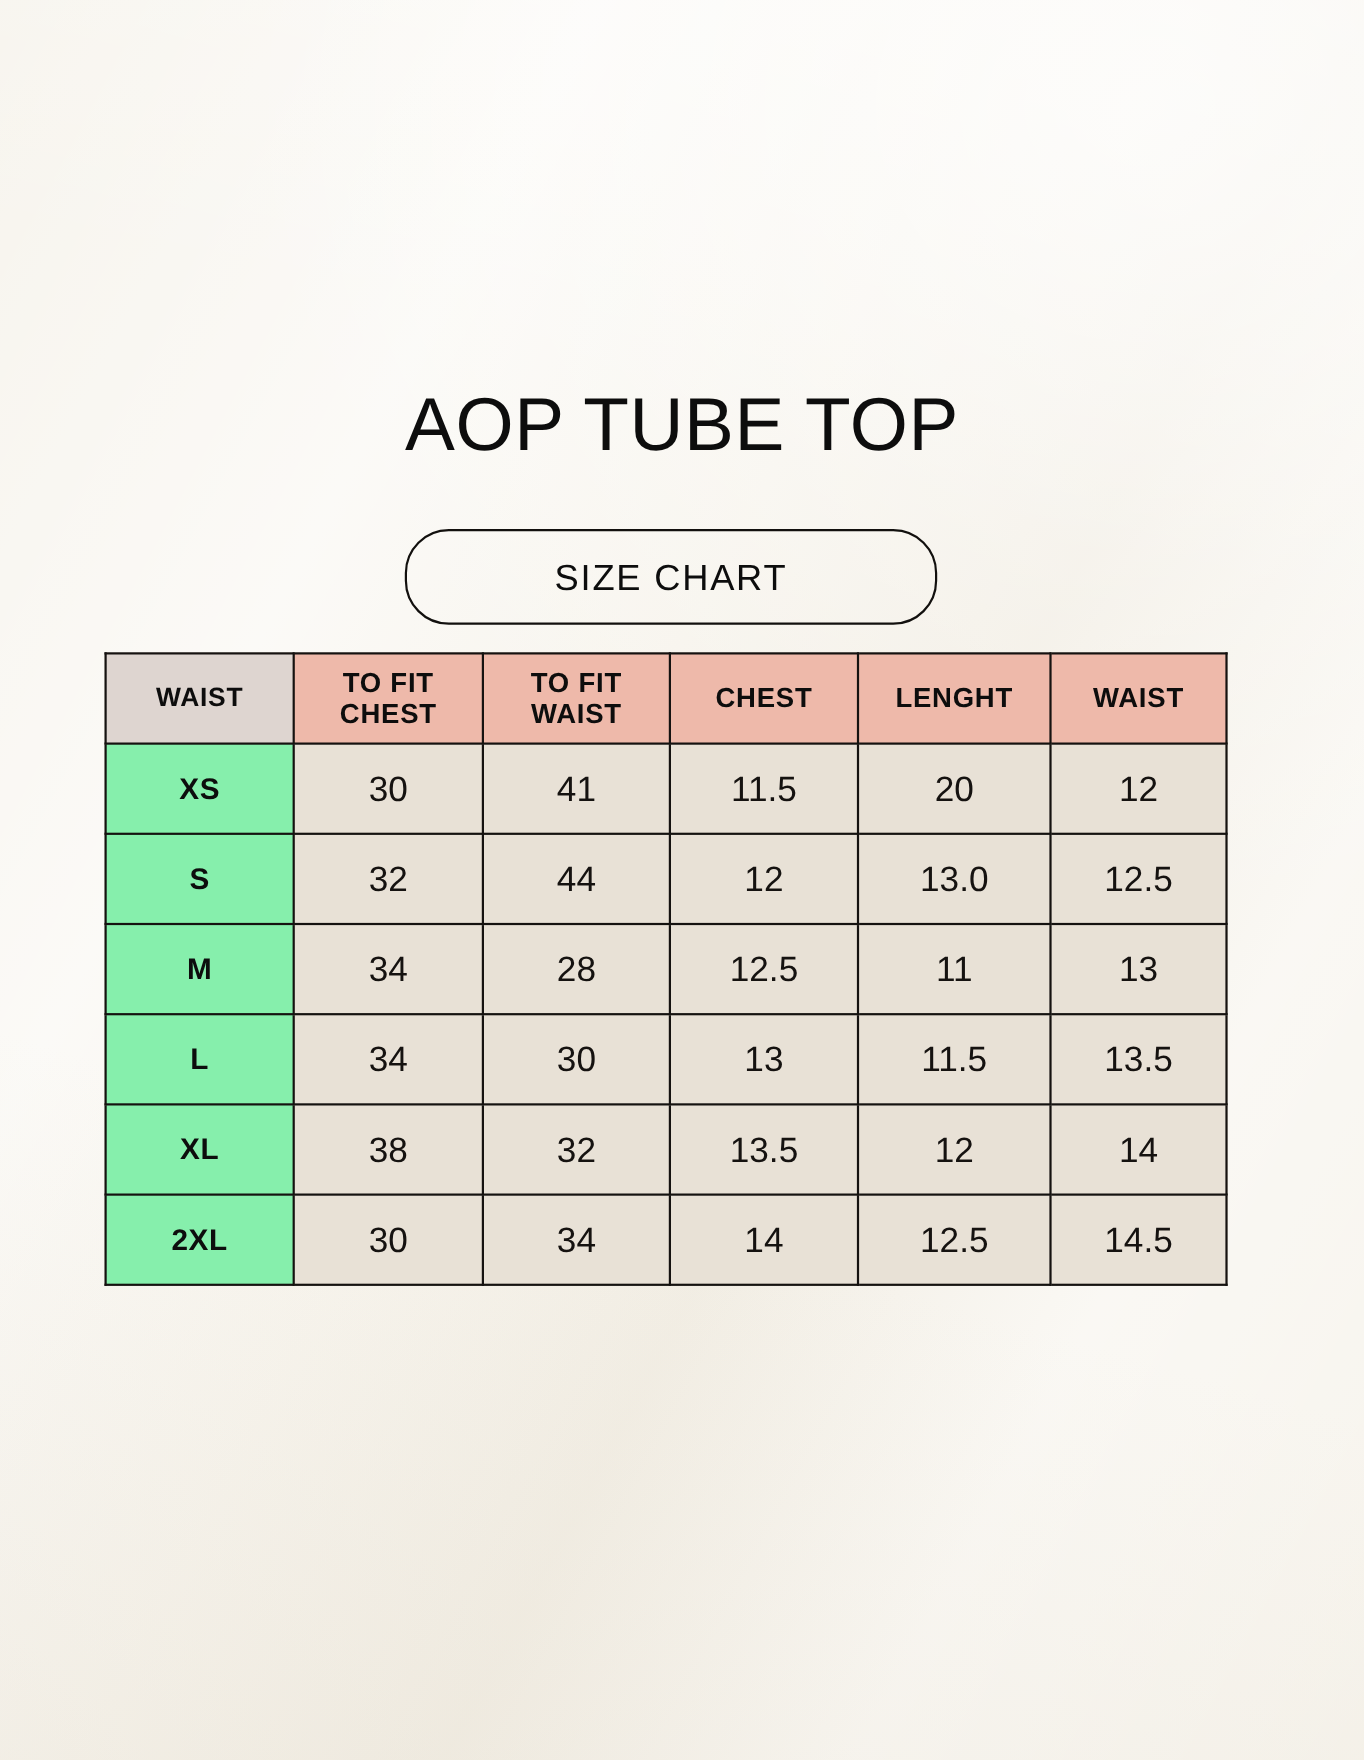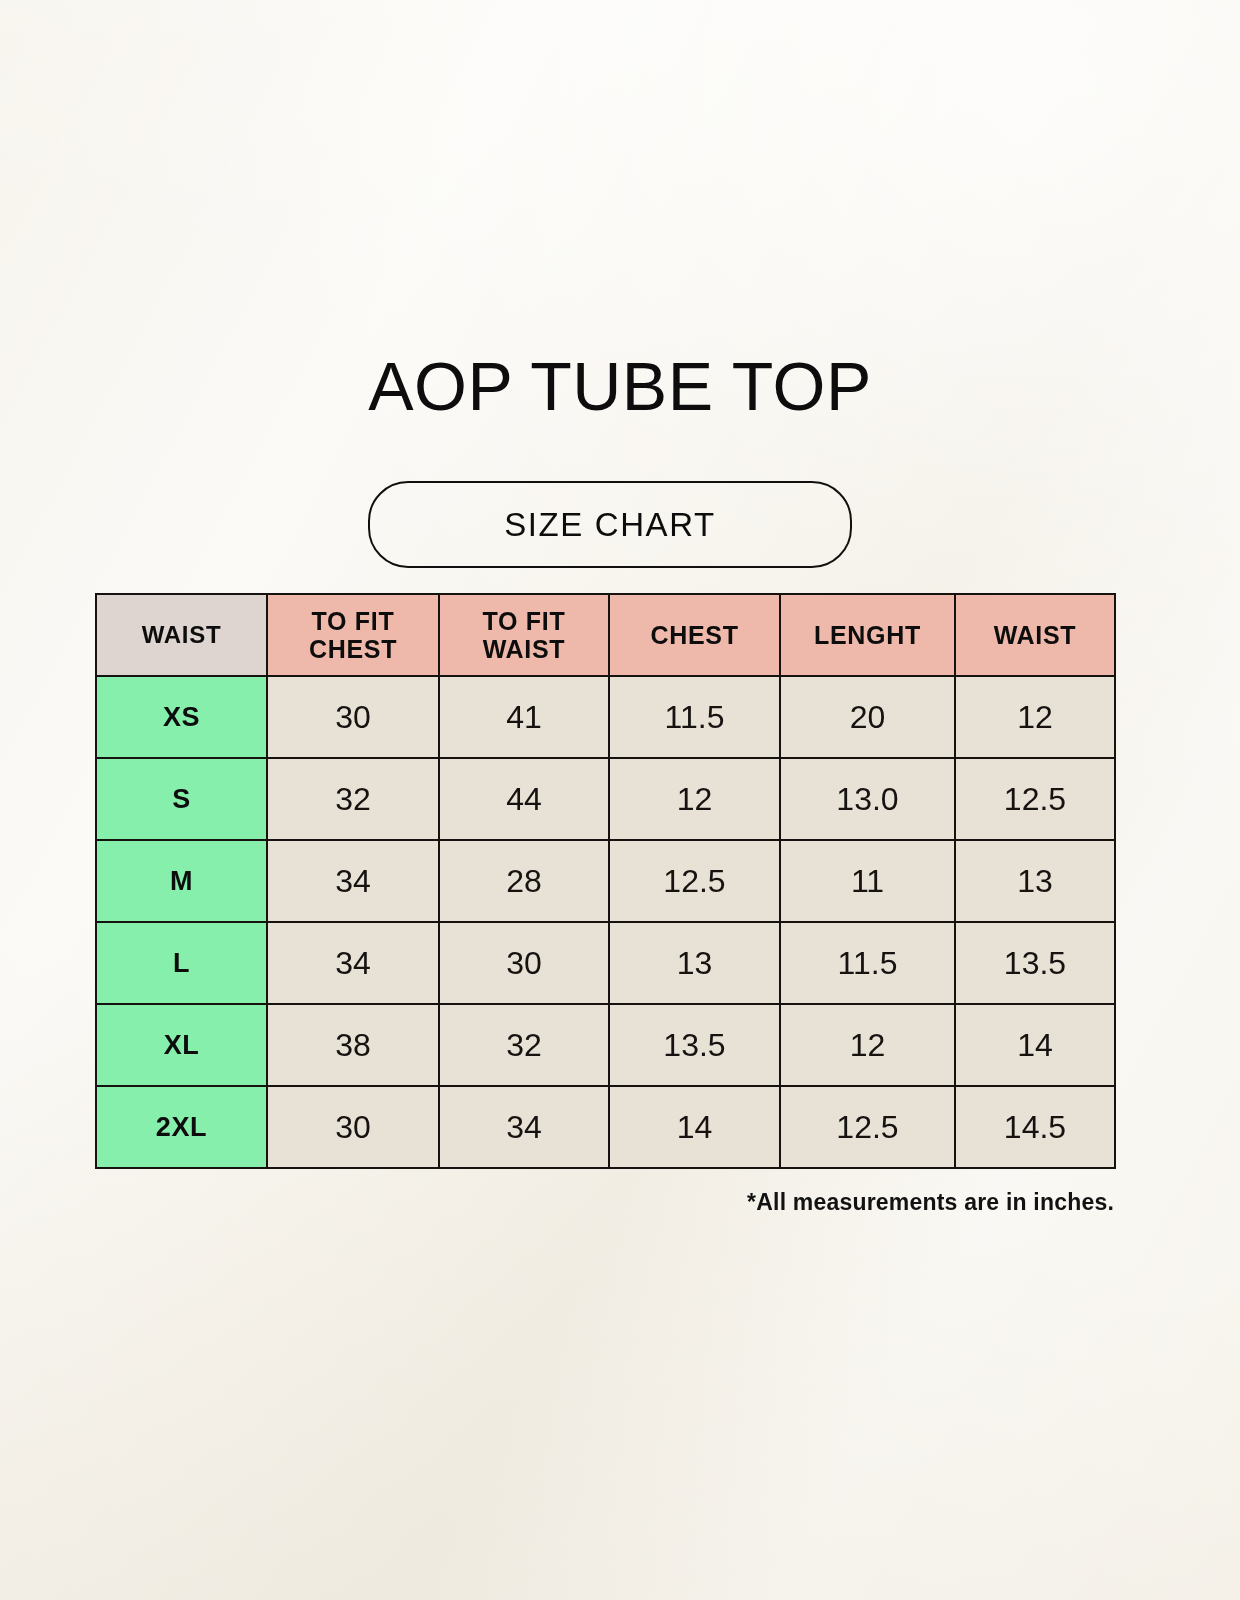--- a/index.html
+++ b/index.html
@@ -260,15 +260,14 @@
           <td class="data-cell">30</td>
           <td class="data-cell">34</td>
           <td class="data-cell">14</td>
           <td class="data-cell">12.5</td>
           <td class="data-cell">14.5</td>
         </tr>
       </tbody>
     </table>
   </div>
 
-  <div class="footnote">*All measurements are in inches.</div>
 
 </div>
 
 </body></html>

